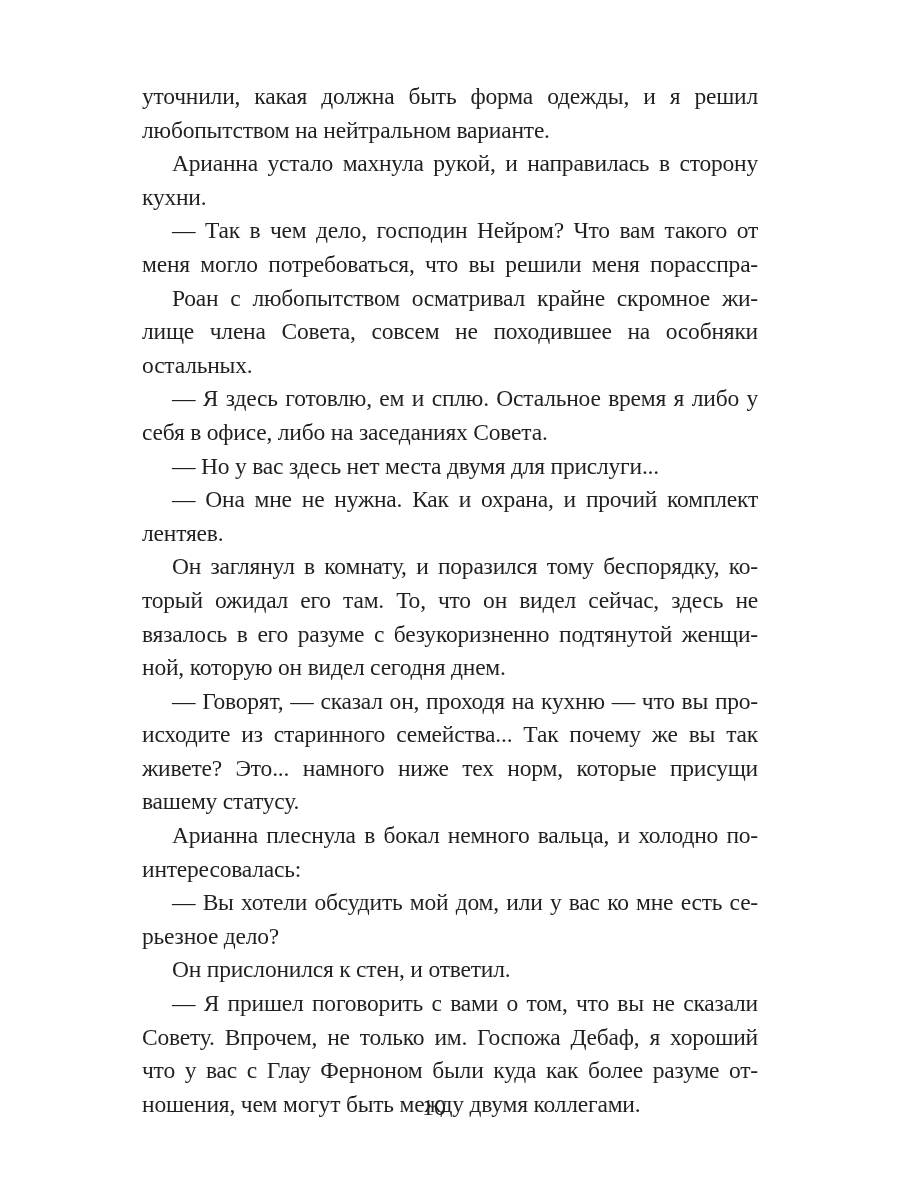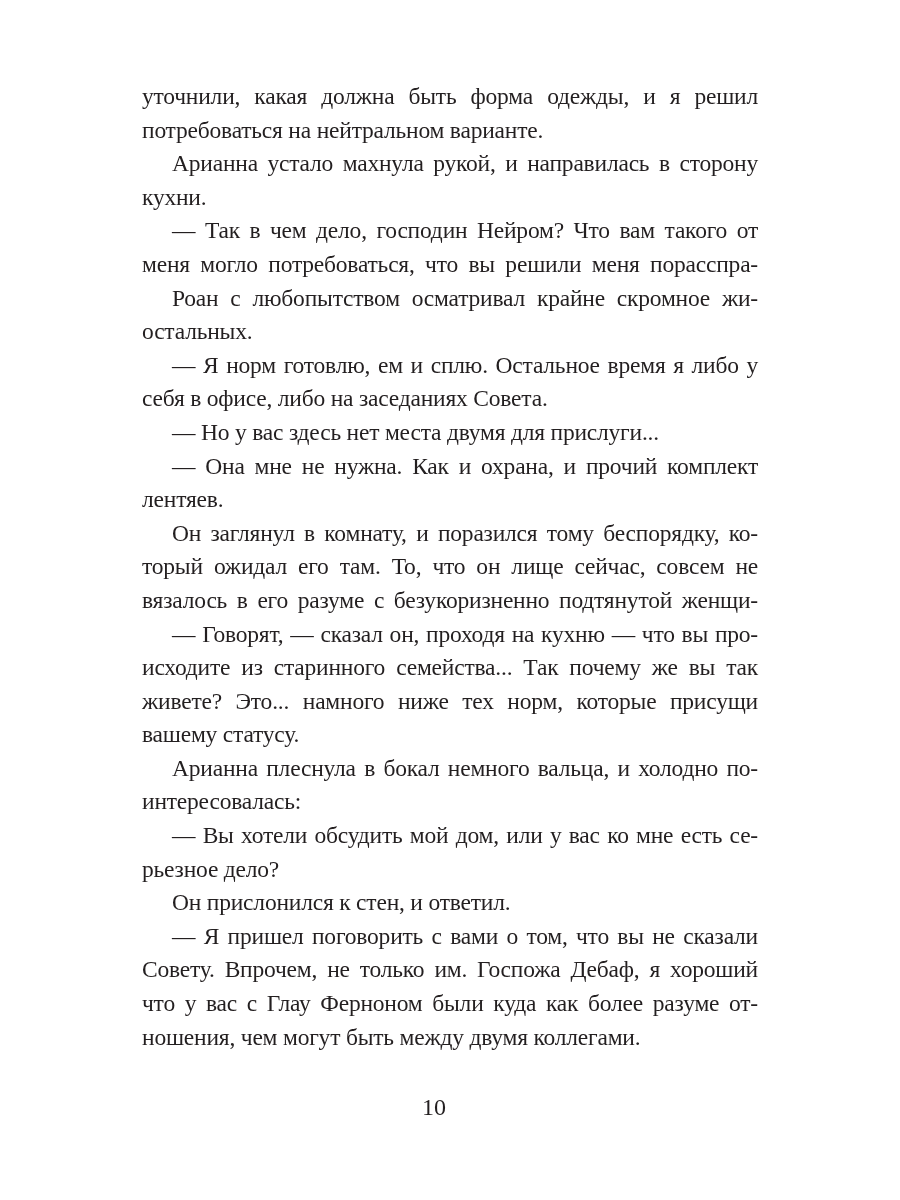--- a/index.html
+++ b/index.html
@@ -48,35 +48,37 @@
       font-size: 24px;
       line-height: 34px;
     }
   </style>
 </head>
 <body>
 
 <div class="page">
   <div class="text-block" id="text-block">
       <div class="line">уточнили, какая должна быть форма одежды, и я решил</div>
-      <div class="line last">потребоваться на нейтральном варианте.</div>
+      <div class="line last">любопытством на нейтральном варианте.</div>
       <div class="line indent">Арианна устало махнула рукой, и направилась в сторону</div>
       <div class="line last">кухни.</div>
       <div class="line indent">— Так в чем дело, господин Нейром? Что вам такого от</div>
       <div class="line">меня могло потребоваться, что вы решили меня порасспра-</div>
       <div class="line indent">Роан с любопытством осматривал крайне скромное жи-</div>
+      <div class="line">лище члена Совета, совсем не походившее на особняки</div>
       <div class="line last">остальных.</div>
-      <div class="line indent">— Я норм готовлю, ем и сплю. Остальное время я либо у</div>
+      <div class="line indent">— Я здесь готовлю, ем и сплю. Остальное время я либо у</div>
       <div class="line last">себя в офисе, либо на заседаниях Совета.</div>
       <div class="line indent last">— Но у вас здесь нет места двумя для прислуги...</div>
       <div class="line indent">— Она мне не нужна. Как и охрана, и прочий комплект</div>
       <div class="line last">лентяев.</div>
       <div class="line indent">Он заглянул в комнату, и поразился тому беспорядку, ко-</div>
-      <div class="line">торый ожидал его там. То, что он лище сейчас, совсем не</div>
+      <div class="line">торый ожидал его там. То, что он видел сейчас, здесь не</div>
       <div class="line">вязалось в его разуме с безукоризненно подтянутой женщи-</div>
+      <div class="line last">ной, которую он видел сегодня днем.</div>
       <div class="line indent">— Говорят, — сказал он, проходя на кухню — что вы про-</div>
       <div class="line">исходите из старинного семейства... Так почему же вы так</div>
       <div class="line">живете? Это... намного ниже тех норм, которые присущи</div>
       <div class="line last">вашему статусу.</div>
       <div class="line indent">Арианна плеснула в бокал немного вальца, и холодно по-</div>
       <div class="line last">интересовалась:</div>
       <div class="line indent">— Вы хотели обсудить мой дом, или у вас ко мне есть се-</div>
       <div class="line last">рьезное дело?</div>
       <div class="line indent last">Он прислонился к стен, и ответил.</div>
       <div class="line indent">— Я пришел поговорить с вами о том, что вы не сказали</div>

